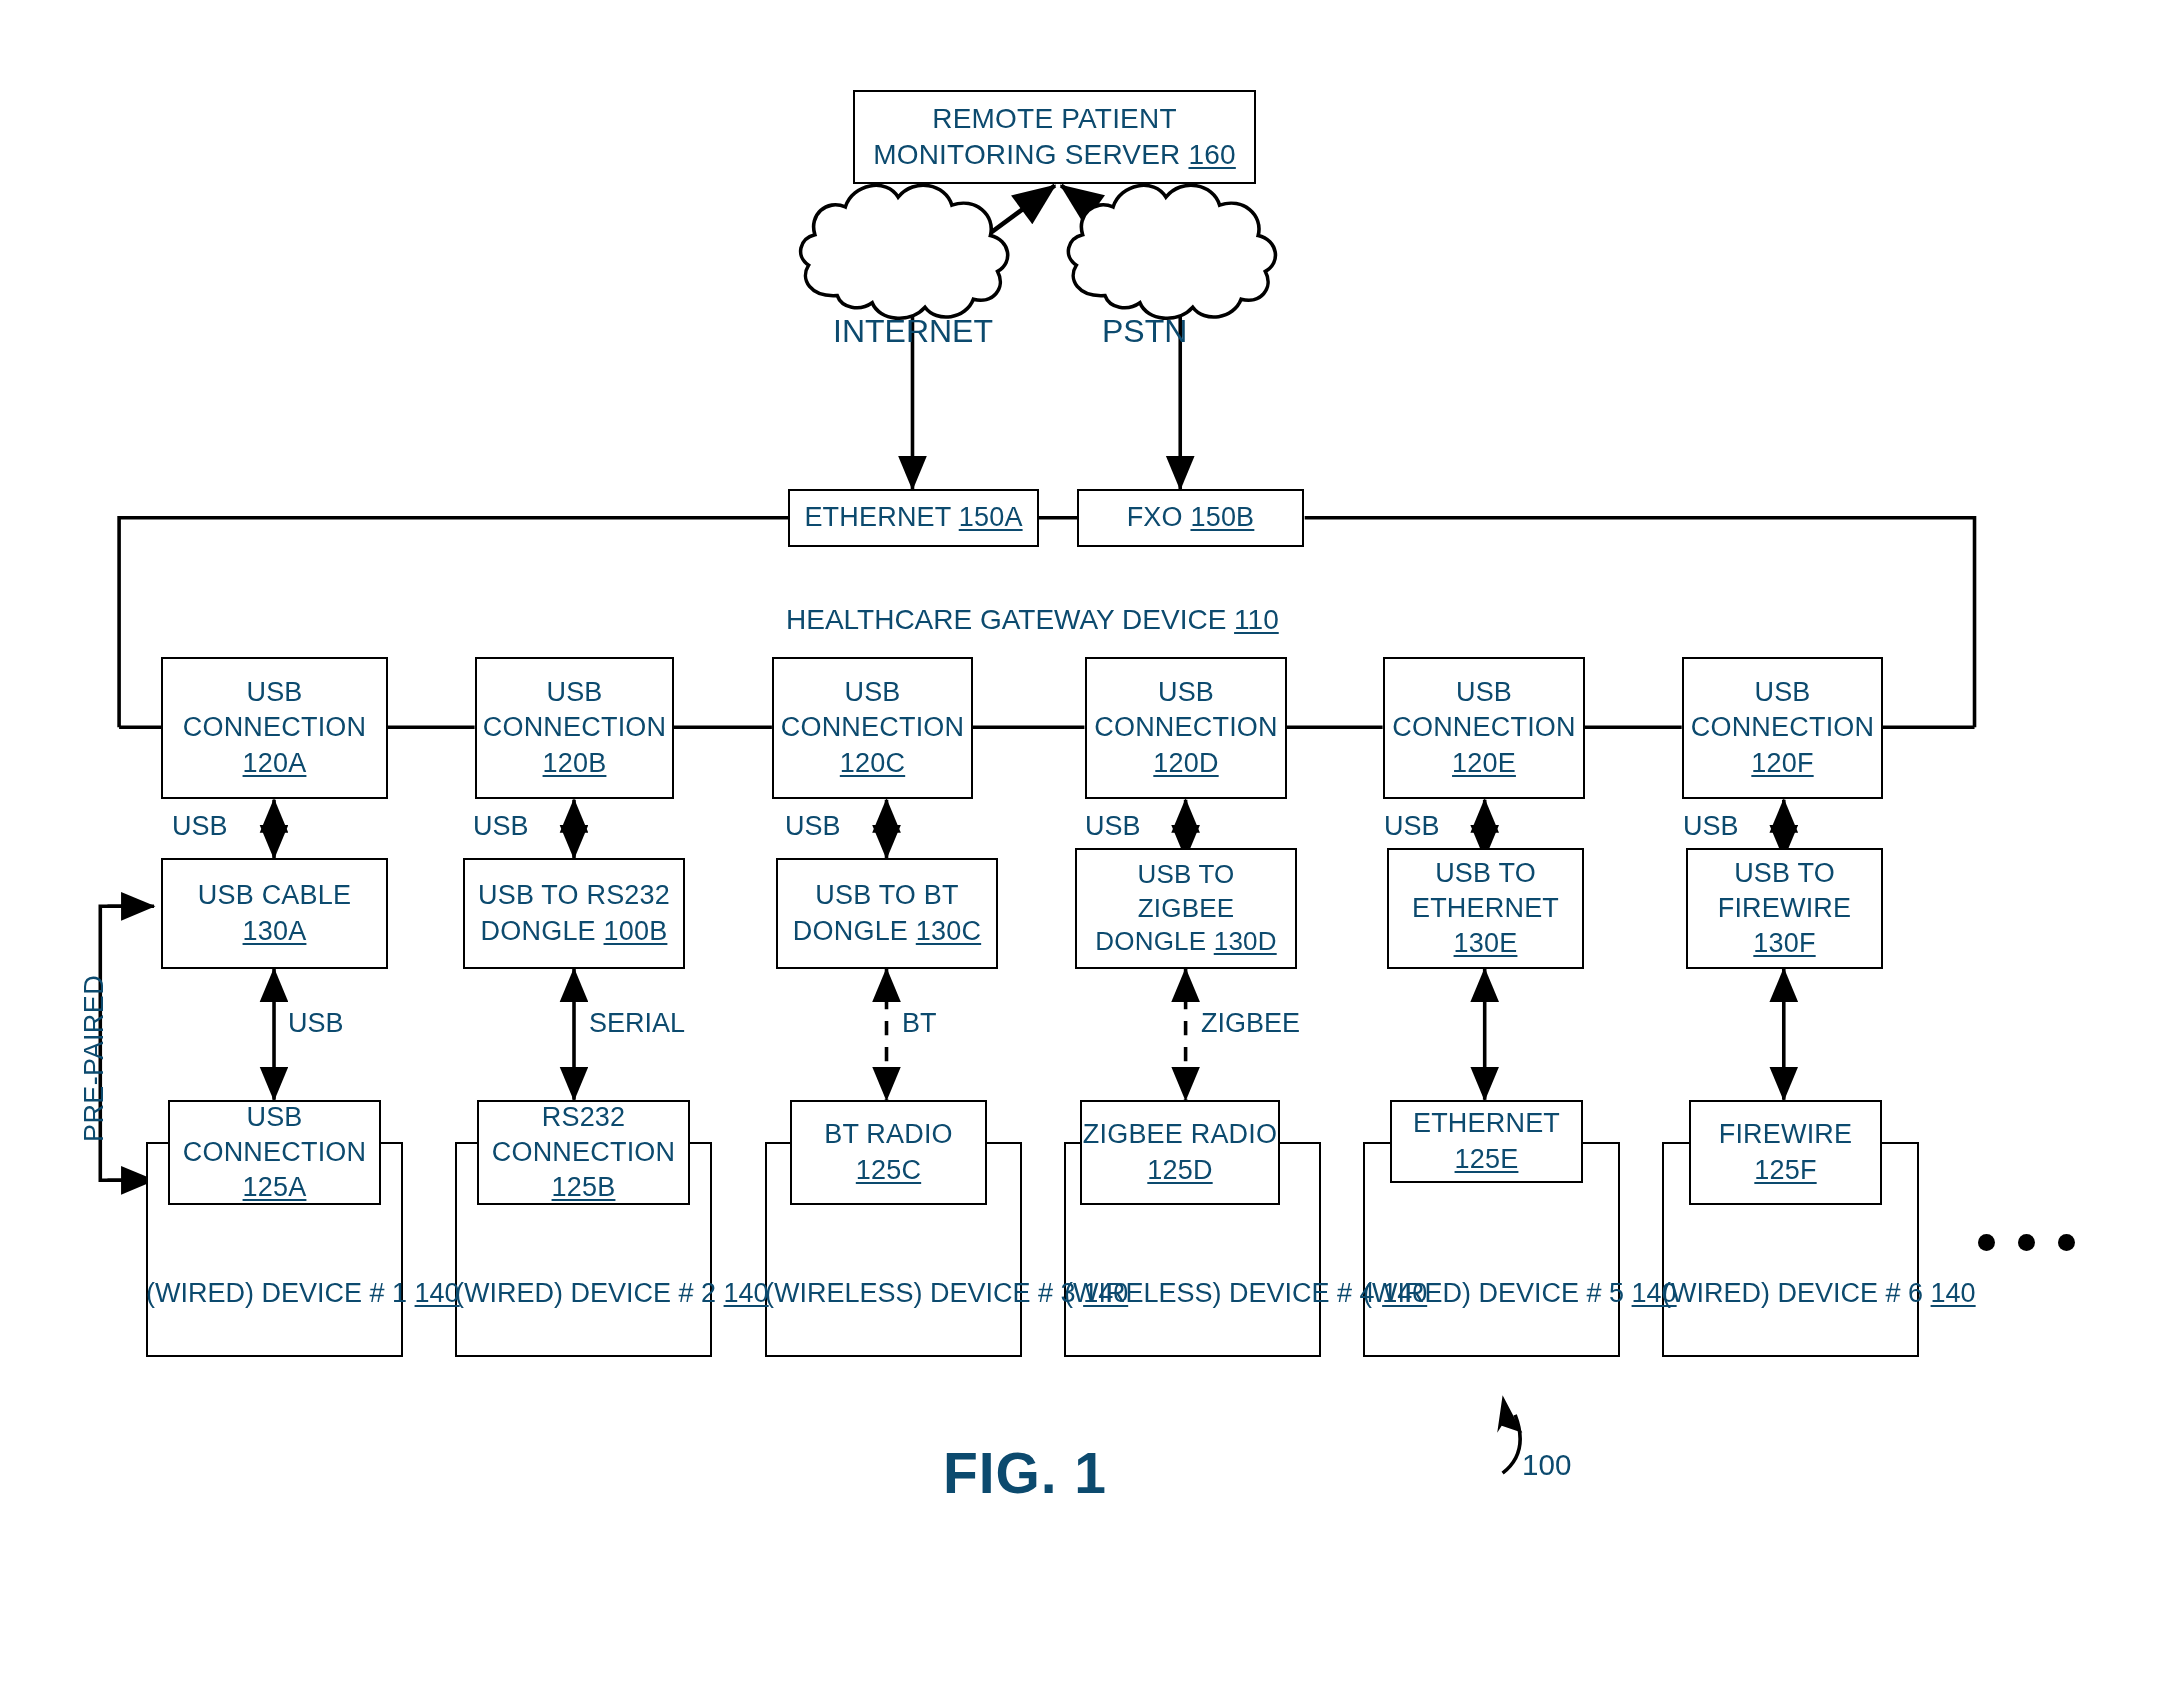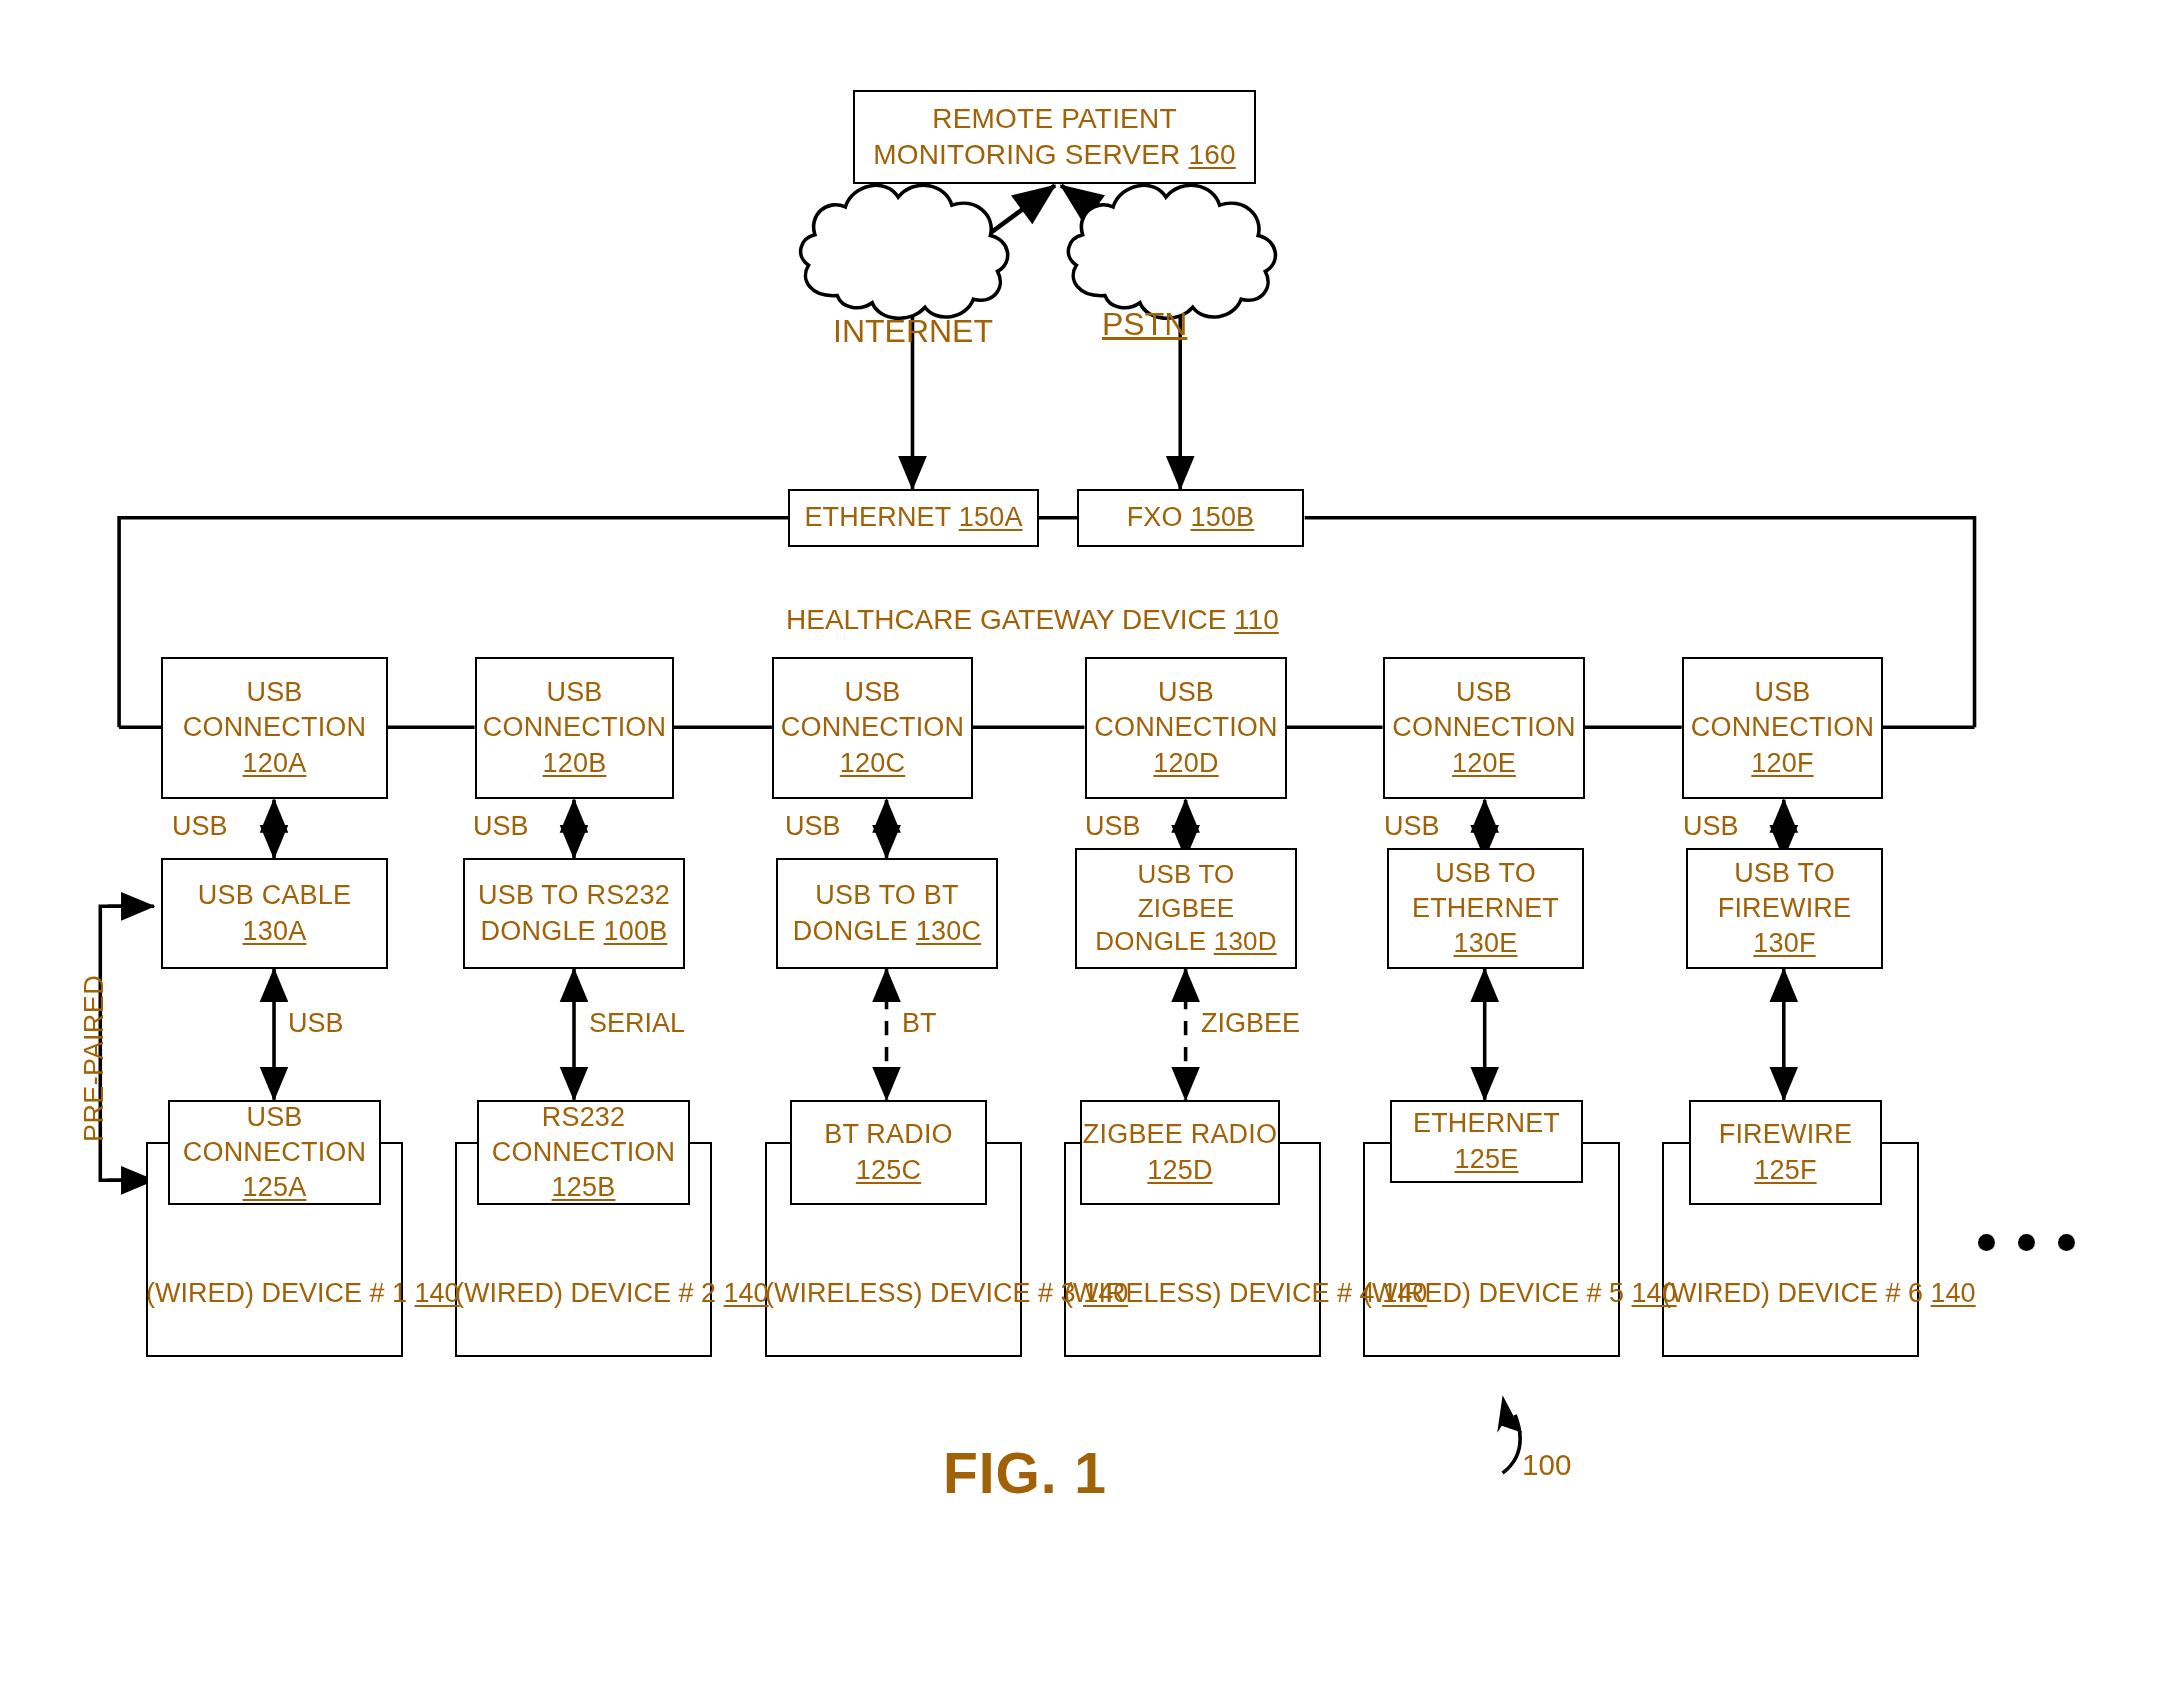--- a/index.html
+++ b/index.html
@@ -7,21 +7,21 @@
     margin: 0;
     padding: 0;
     background: #ffffff;
   }
   #figure-root {
     position: relative;
     width: 2176px;
     height: 1681px;
     background: #ffffff;
     font-family: "Liberation Sans", sans-serif;
-    color: #a16207;
+    color: #0c4a6e;
     overflow: hidden;
   }
   svg.layer {
     position: absolute;
     left: 0;
     top: 0;
     width: 2176px;
     height: 1681px;
     pointer-events: none;
   }
@@ -211,21 +211,21 @@
                C 1388 220, 1411 240, 1405 263
                C 1427 268, 1431 293, 1413 303
                C 1423 322, 1407 340, 1386 334
                C 1378 356, 1345 361, 1332 343
                C 1315 362, 1281 358, 1273 338
                C 1259 348, 1239 344, 1234 330 Z"></path>
     </g>
   </svg>
 
   <div class="cloud-text" style="left:833px; top:313px; width:161px;">INTERNET</div>
-  <div class="cloud-text" style="left:1102px; top:306px; width:161px;text-decoration:underline;">PSTN</div>
+  <div class="cloud-text" style="left:1102px; top:313px; width:161px;">PSTN</div>
 
   <div class="box" style="left:788px; top:489px; width:251px; height:58px;">
     <span class="ln"><span>ETHERNET</span> <span class="ref">150A</span></span>
   </div>
   <div class="box" style="left:1077px; top:489px; width:227px; height:58px;">
     <span class="ln"><span>FXO</span> <span class="ref">150B</span></span>
   </div>
 
   <div class="gw-title" style="left:786px; top:604px;">
     <span>HEALTHCARE GATEWAY DEVICE</span> <span class="ref">110</span>

